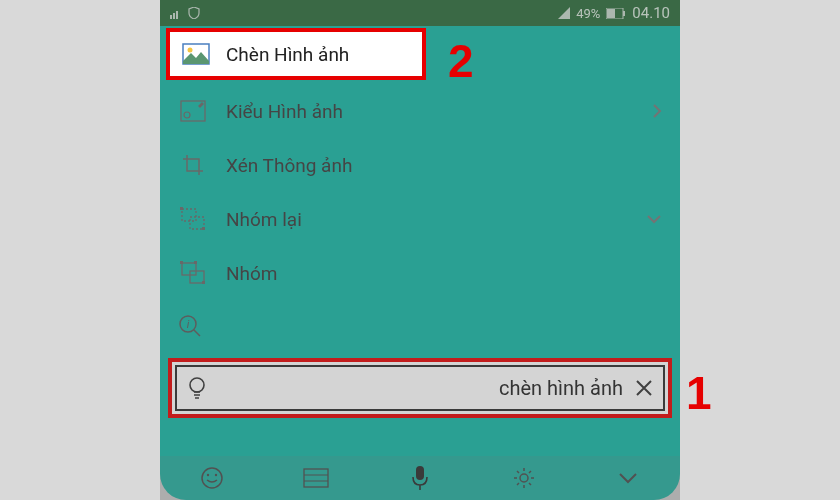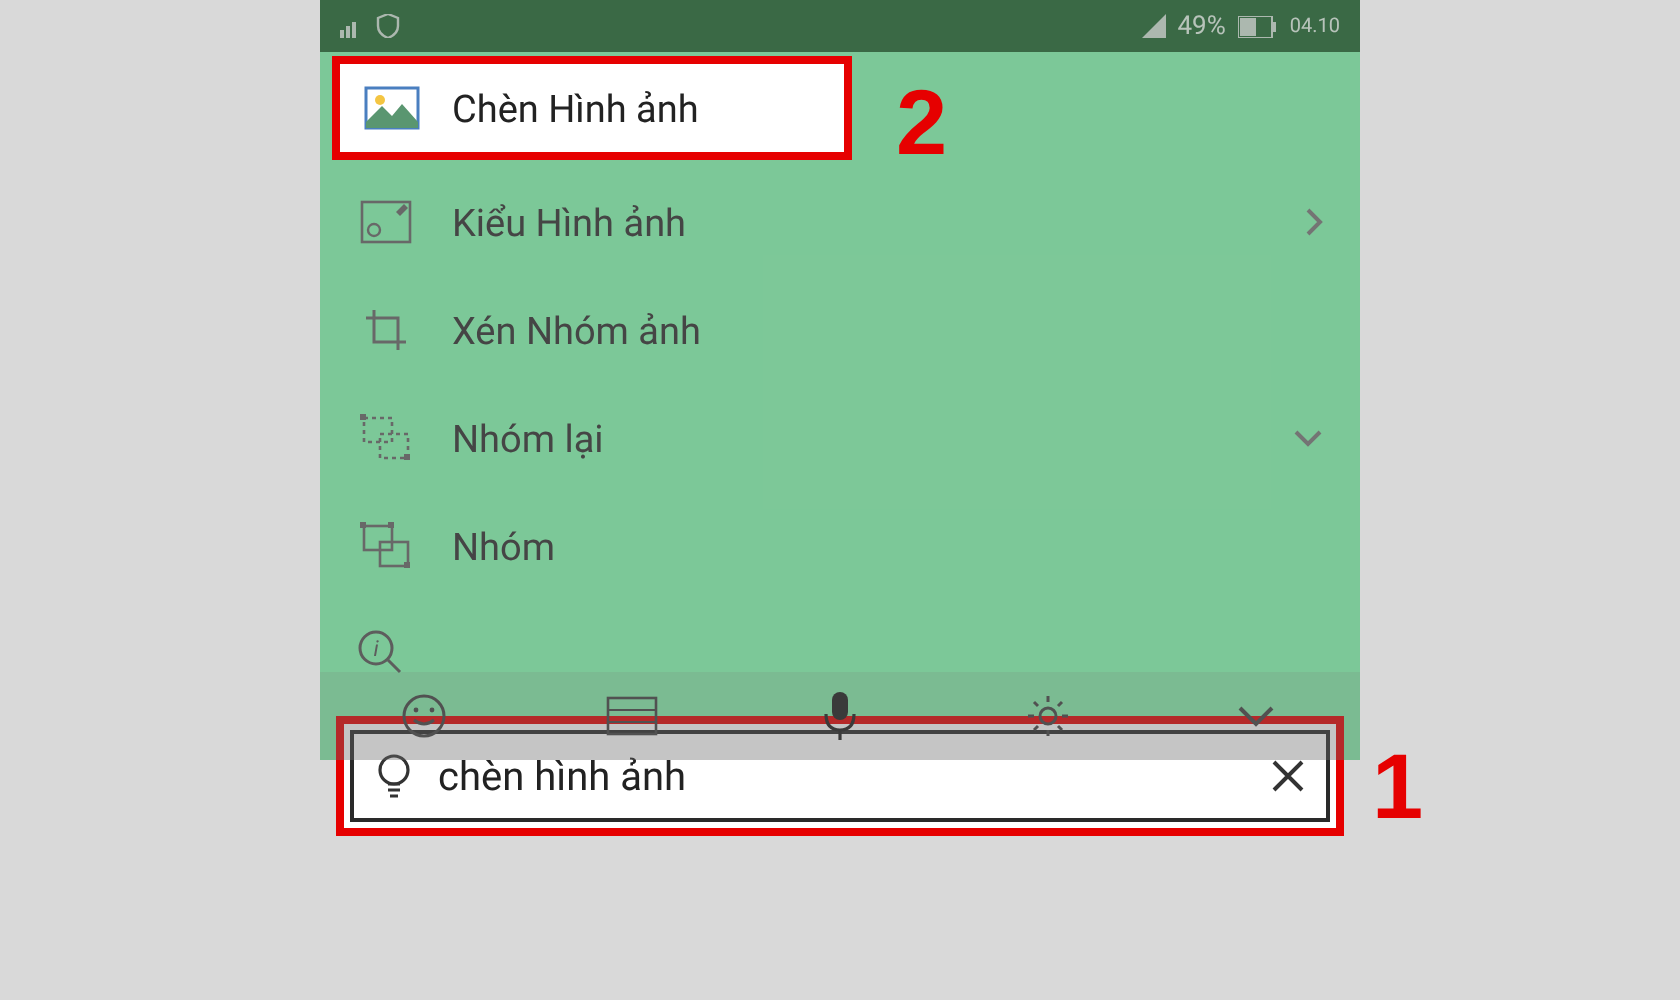--- a/index.html
+++ b/index.html
@@ -1,22 +1,22 @@
 <!DOCTYPE html>
 <html><head>
   <meta charset="utf-8">
   <style>
     * { margin: 0; padding: 0; box-sizing: border-box; font-family: -apple-system, BlinkMacSystemFont, 'Segoe UI', Roboto, sans-serif; }
     body { width: 840px; height: 500px; background: #d9d9d9; display: flex; align-items: flex-start; justify-content: center; overflow: hidden; position: relative; }
-    .phone-frame { width: 520px; height: 380px; background: #86efac; position: relative; margin-top: 0; }
+    .phone-frame { width: 520px; height: 500px; background: #14b8a6; position: relative; margin-top: 0; border-radius: 26px; }
     .overlay-gray { position: absolute; inset: 0; background: rgba(100,100,100,0.28); pointer-events: none; }
     .status-bar { height: 26px; background: #2a6b3a; display: flex; align-items: center; justify-content: space-between; padding: 0 10px; color: #d8e8dc; font-size: 13px; }
     .status-left { display: flex; gap: 4px; align-items: center; }
     .status-right { display: flex; gap: 6px; align-items: center; }
-    .content { padding: 0; position: relative; }
+    .content { padding: 0; position: relative; text-align: right; }
     .menu-item { display: flex; align-items: center; padding: 14px 18px; gap: 18px; color: #3a3a3a; font-size: 19px; position: relative; }
     .menu-item .icon-slot { width: 30px; height: 26px; display: flex; align-items: center; justify-content: center; flex-shrink: 0; }
     .menu-item .chev { margin-left: auto; color: #6a6a6a; }
     .highlight-box-2 { position: absolute; left: 6px; top: 28px; width: 260px; height: 52px; border: 4px solid #e60000; background: #fff; z-index: 2; }
     .highlight-item { display: flex; align-items: center; gap: 16px; height: 100%; padding: 0 12px; }
     .smart-lookup { display: flex; align-items: center; padding: 14px 18px; gap: 16px; color: #333; font-size: 19px; }
     .search-row { margin: 6px 8px 0 8px; position: relative; }
     .highlight-box-1 { border: 4px solid #e60000; background: #fff; padding: 3px; }
     .search-inner { border: 2px solid #2a2a2a; display: flex; align-items: center; padding: 8px 10px; gap: 12px; }
     .search-inner span.text { flex: 1; font-size: 20px; color: #222; }
@@ -46,21 +46,21 @@
     <div class="status-right">
       <svg width="12" height="12" viewBox="0 0 12 12">
           <path d="M0 12 L12 0 L12 12 Z" fill="#c8d8cc"></path>
         </svg>
       <span style="font-size:13px">49%</span>
       <svg width="20" height="11" viewBox="0 0 20 11">
           <rect x="0" y="0" width="17" height="11" fill="none" stroke="#c8d8cc" stroke-width="1"></rect>
           <rect x="1" y="1" width="8" height="9" fill="#c8d8cc"></rect>
           <rect x="17" y="3" width="2" height="5" fill="#c8d8cc"></rect>
         </svg>
-      <span style="font-size:10px">04.10</span>
+      <span style="font-size:15px">04.10</span>
     </div>
   </div>
 
   <div class="highlight-box-2">
     <div class="highlight-item">
       <span class="icon-slot">
         <svg width="28" height="22" viewBox="0 0 28 22">
             <rect x="1" y="1" width="26" height="20" fill="none" stroke="#4a7fc0" stroke-width="1.5"></rect>
             <circle cx="8" cy="7" r="2.5" fill="#f4c542"></circle>
             <path d="M1 18 L9 10 L14 15 L19 9 L27 18 L27 21 L1 21 Z" fill="#5a9670"></path>
@@ -87,21 +87,21 @@
           </svg>
       </span>
     </div>
 
     <div class="menu-item">
       <span class="icon-slot">
         <svg width="24" height="24" viewBox="0 0 24 24">
             <path d="M6 2 L6 18 L22 18 M2 6 L18 6 L18 22" fill="none" stroke="#6a6a6a" stroke-width="1.5"></path>
           </svg>
       </span>
-      <span>Xén Nhóm ảnh</span>
+      <span>Xén Thông ảnh</span>
     </div>
 
     <div class="menu-item">
       <span class="icon-slot">
         <svg width="26" height="24" viewBox="0 0 26 24">
             <rect x="2" y="2" width="14" height="12" fill="none" stroke="#6a6a6a" stroke-width="1.3" stroke-dasharray="2,2"></rect>
             <rect x="10" y="10" width="14" height="12" fill="none" stroke="#6a6a6a" stroke-width="1.3" stroke-dasharray="2,2"></rect>
             <rect x="0" y="0" width="3" height="3" fill="#6a6a6a"></rect>
             <rect x="22" y="20" width="3" height="3" fill="#6a6a6a"></rect>
           </svg>

